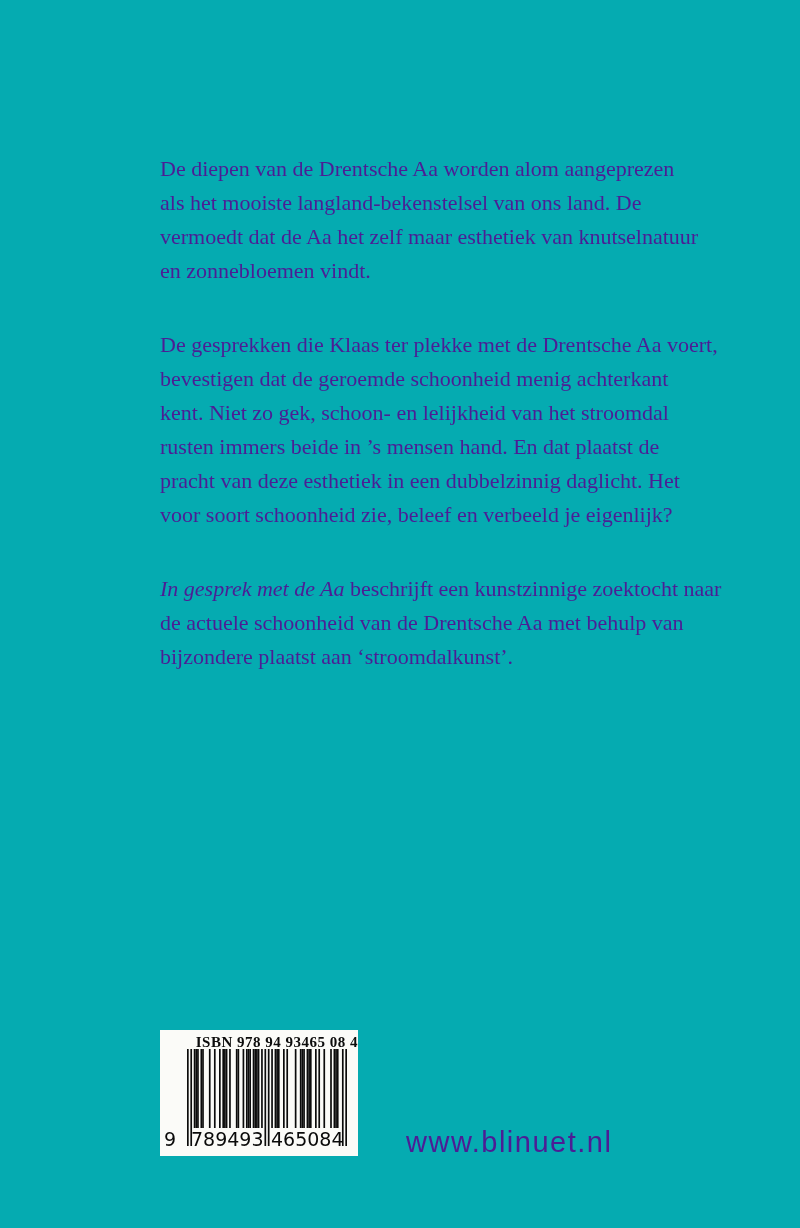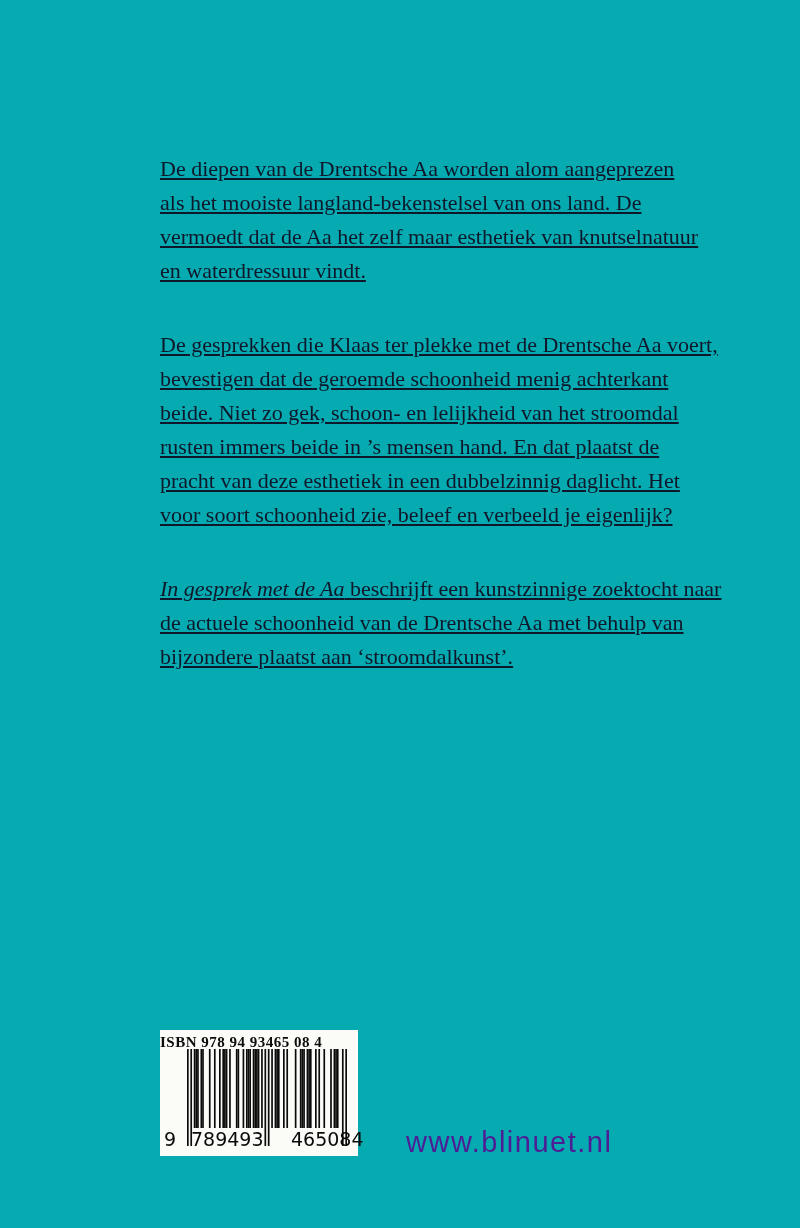--- a/index.html
+++ b/index.html
@@ -13,24 +13,23 @@
     height: 1228px;
     background: #05abb1;
     overflow: hidden;
     font-family: "Liberation Serif", serif;
   }
   .blurb {
     position: absolute;
     left: 160px;
     top: 152px;
     width: 575px;
-    color: #0f172a;
+    color: #4c1d95;
     font-size: 22px;
     line-height: 34px;
-    text-decoration: underline;
   }
   .blurb p {
     margin: 0 0 40px 0;
   }
   .line {
     display: block;
     white-space: nowrap;
   }
   .italic {
     font-style: italic;
@@ -42,21 +41,21 @@
     top: 1030px;
     width: 198px;
     height: 126px;
     background: #fbfbf8;
   }
   .isbn-label {
     position: absolute;
     top: 4px;
     left: 0;
     width: 100%;
-    text-align: left;
+    text-align: right;
     font-family: "Liberation Serif", serif;
     font-weight: 700;
     font-size: 15px;
     letter-spacing: 0.5px;
     color: #0c0c0c;
     white-space: nowrap;
   }
   .bars {
     position: absolute;
     left: 27px;
@@ -75,21 +74,21 @@
   .bc-digit {
     position: absolute;
     font-family: "DejaVu Sans", sans-serif;
     font-size: 19px;
     line-height: 19px;
     color: #0a0a0a;
     top: 100px;
   }
   .bc-digit.g0 { left: 4px; }
   .bc-digit.g1 { left: 31px; width: 60px; text-align: center; }
-  .bc-digit.g2 { left: 111px; width: 72px; text-align: center; padding-left: 20px; }
+  .bc-digit.g2 { left: 111px; width: 72px; text-align: center; }
   
   .site-url {
     position: absolute;
     left: 406px;
     top: 1126px;
     font-family: "Liberation Sans", sans-serif;
     font-size: 29px;
     letter-spacing: 1.5px;
     color: #4c1d95;
     white-space: nowrap;
@@ -99,27 +98,27 @@
 <body>
 
 <div class="cover">
 
   <div class="blurb">
 
     <p>
       <span class="line">De diepen van de Drentsche Aa worden alom aangeprezen</span>
       <span class="line">als het mooiste langland-bekenstelsel van ons land. De</span>
       <span class="line">vermoedt dat de Aa het zelf maar esthetiek van knutselnatuur</span>
-      <span class="line">en waterdressuur vindt.</span>
+      <span class="line">en zonnebloemen vindt.</span>
     </p>
 
     <p>
       <span class="line">De gesprekken die Klaas ter plekke met de Drentsche Aa voert,</span>
       <span class="line">bevestigen dat de geroemde schoonheid menig achterkant</span>
-      <span class="line">beide. Niet zo gek, schoon- en lelijkheid van het stroomdal</span>
+      <span class="line">kent. Niet zo gek, schoon- en lelijkheid van het stroomdal</span>
       <span class="line">rusten immers beide in ’s mensen hand. En dat plaatst de</span>
       <span class="line">pracht van deze esthetiek in een dubbelzinnig daglicht. Het</span>
       <span class="line">voor soort schoonheid zie, beleef en verbeeld je eigenlijk?</span>
     </p>
 
     <p>
       <span class="line">
         <span class="italic">In gesprek met de Aa</span><span> beschrijft een kunstzinnige zoektocht naar</span>
       </span>
       <span class="line">de actuele schoonheid van de Drentsche Aa met behulp van</span>

